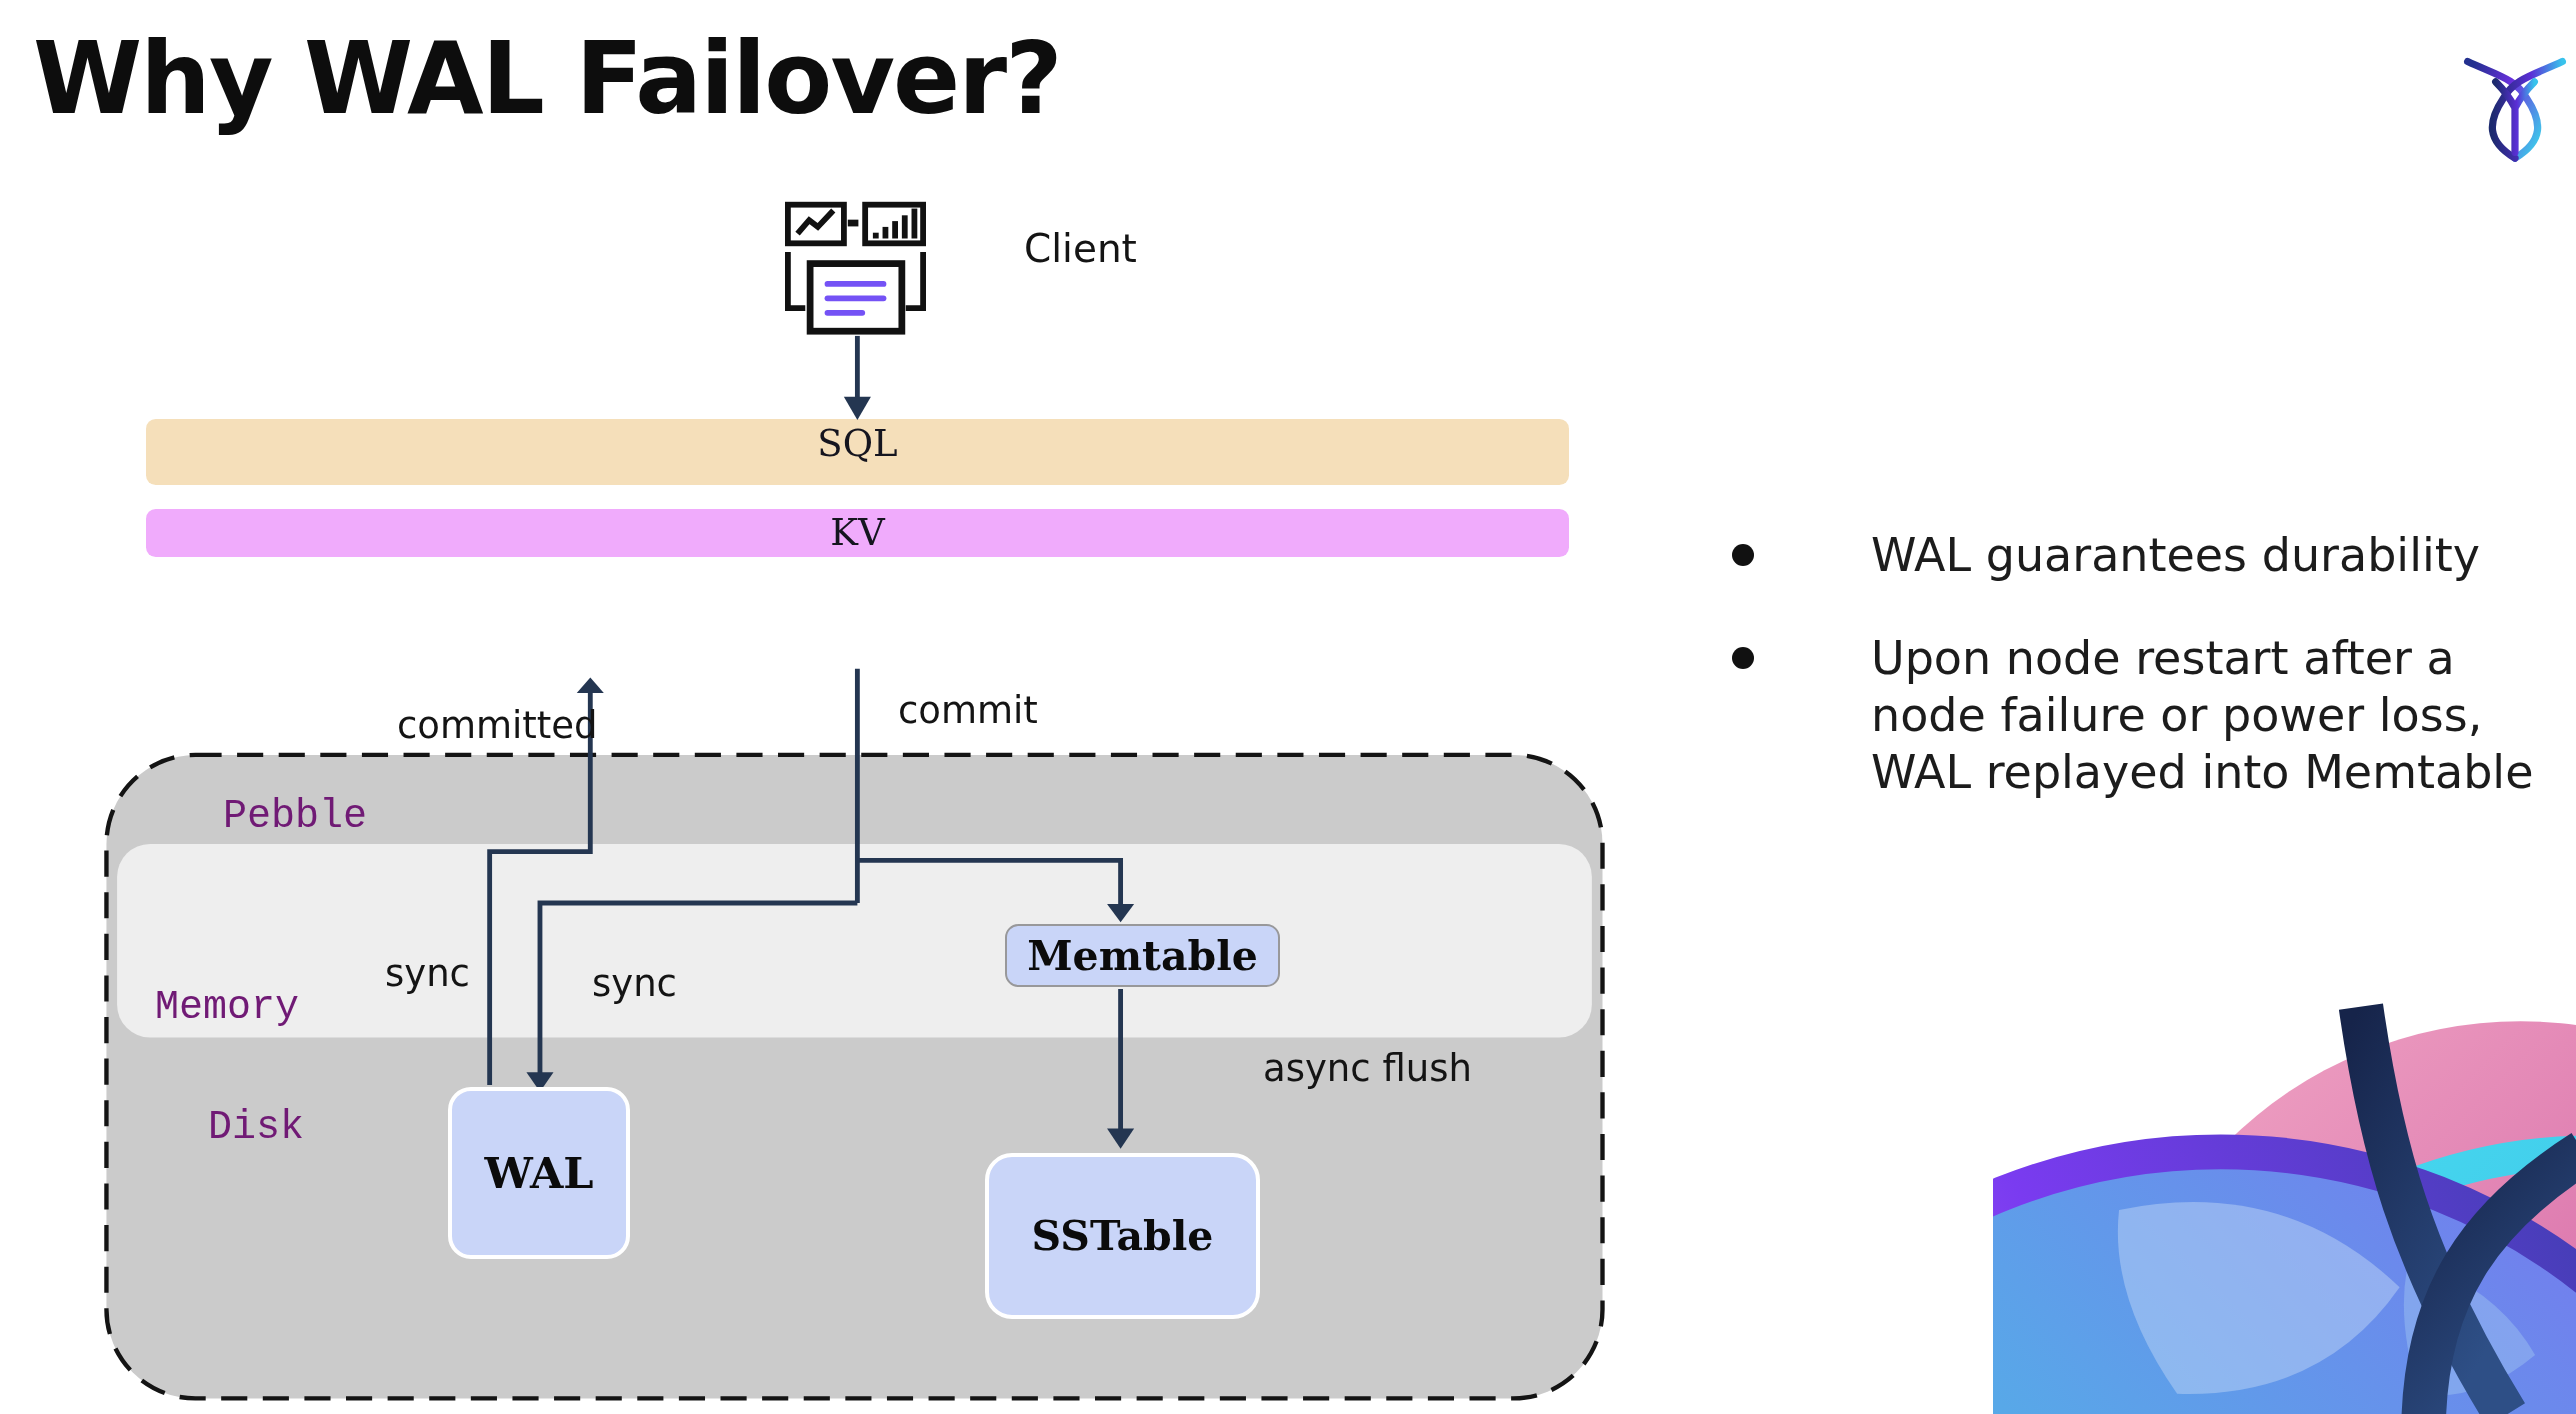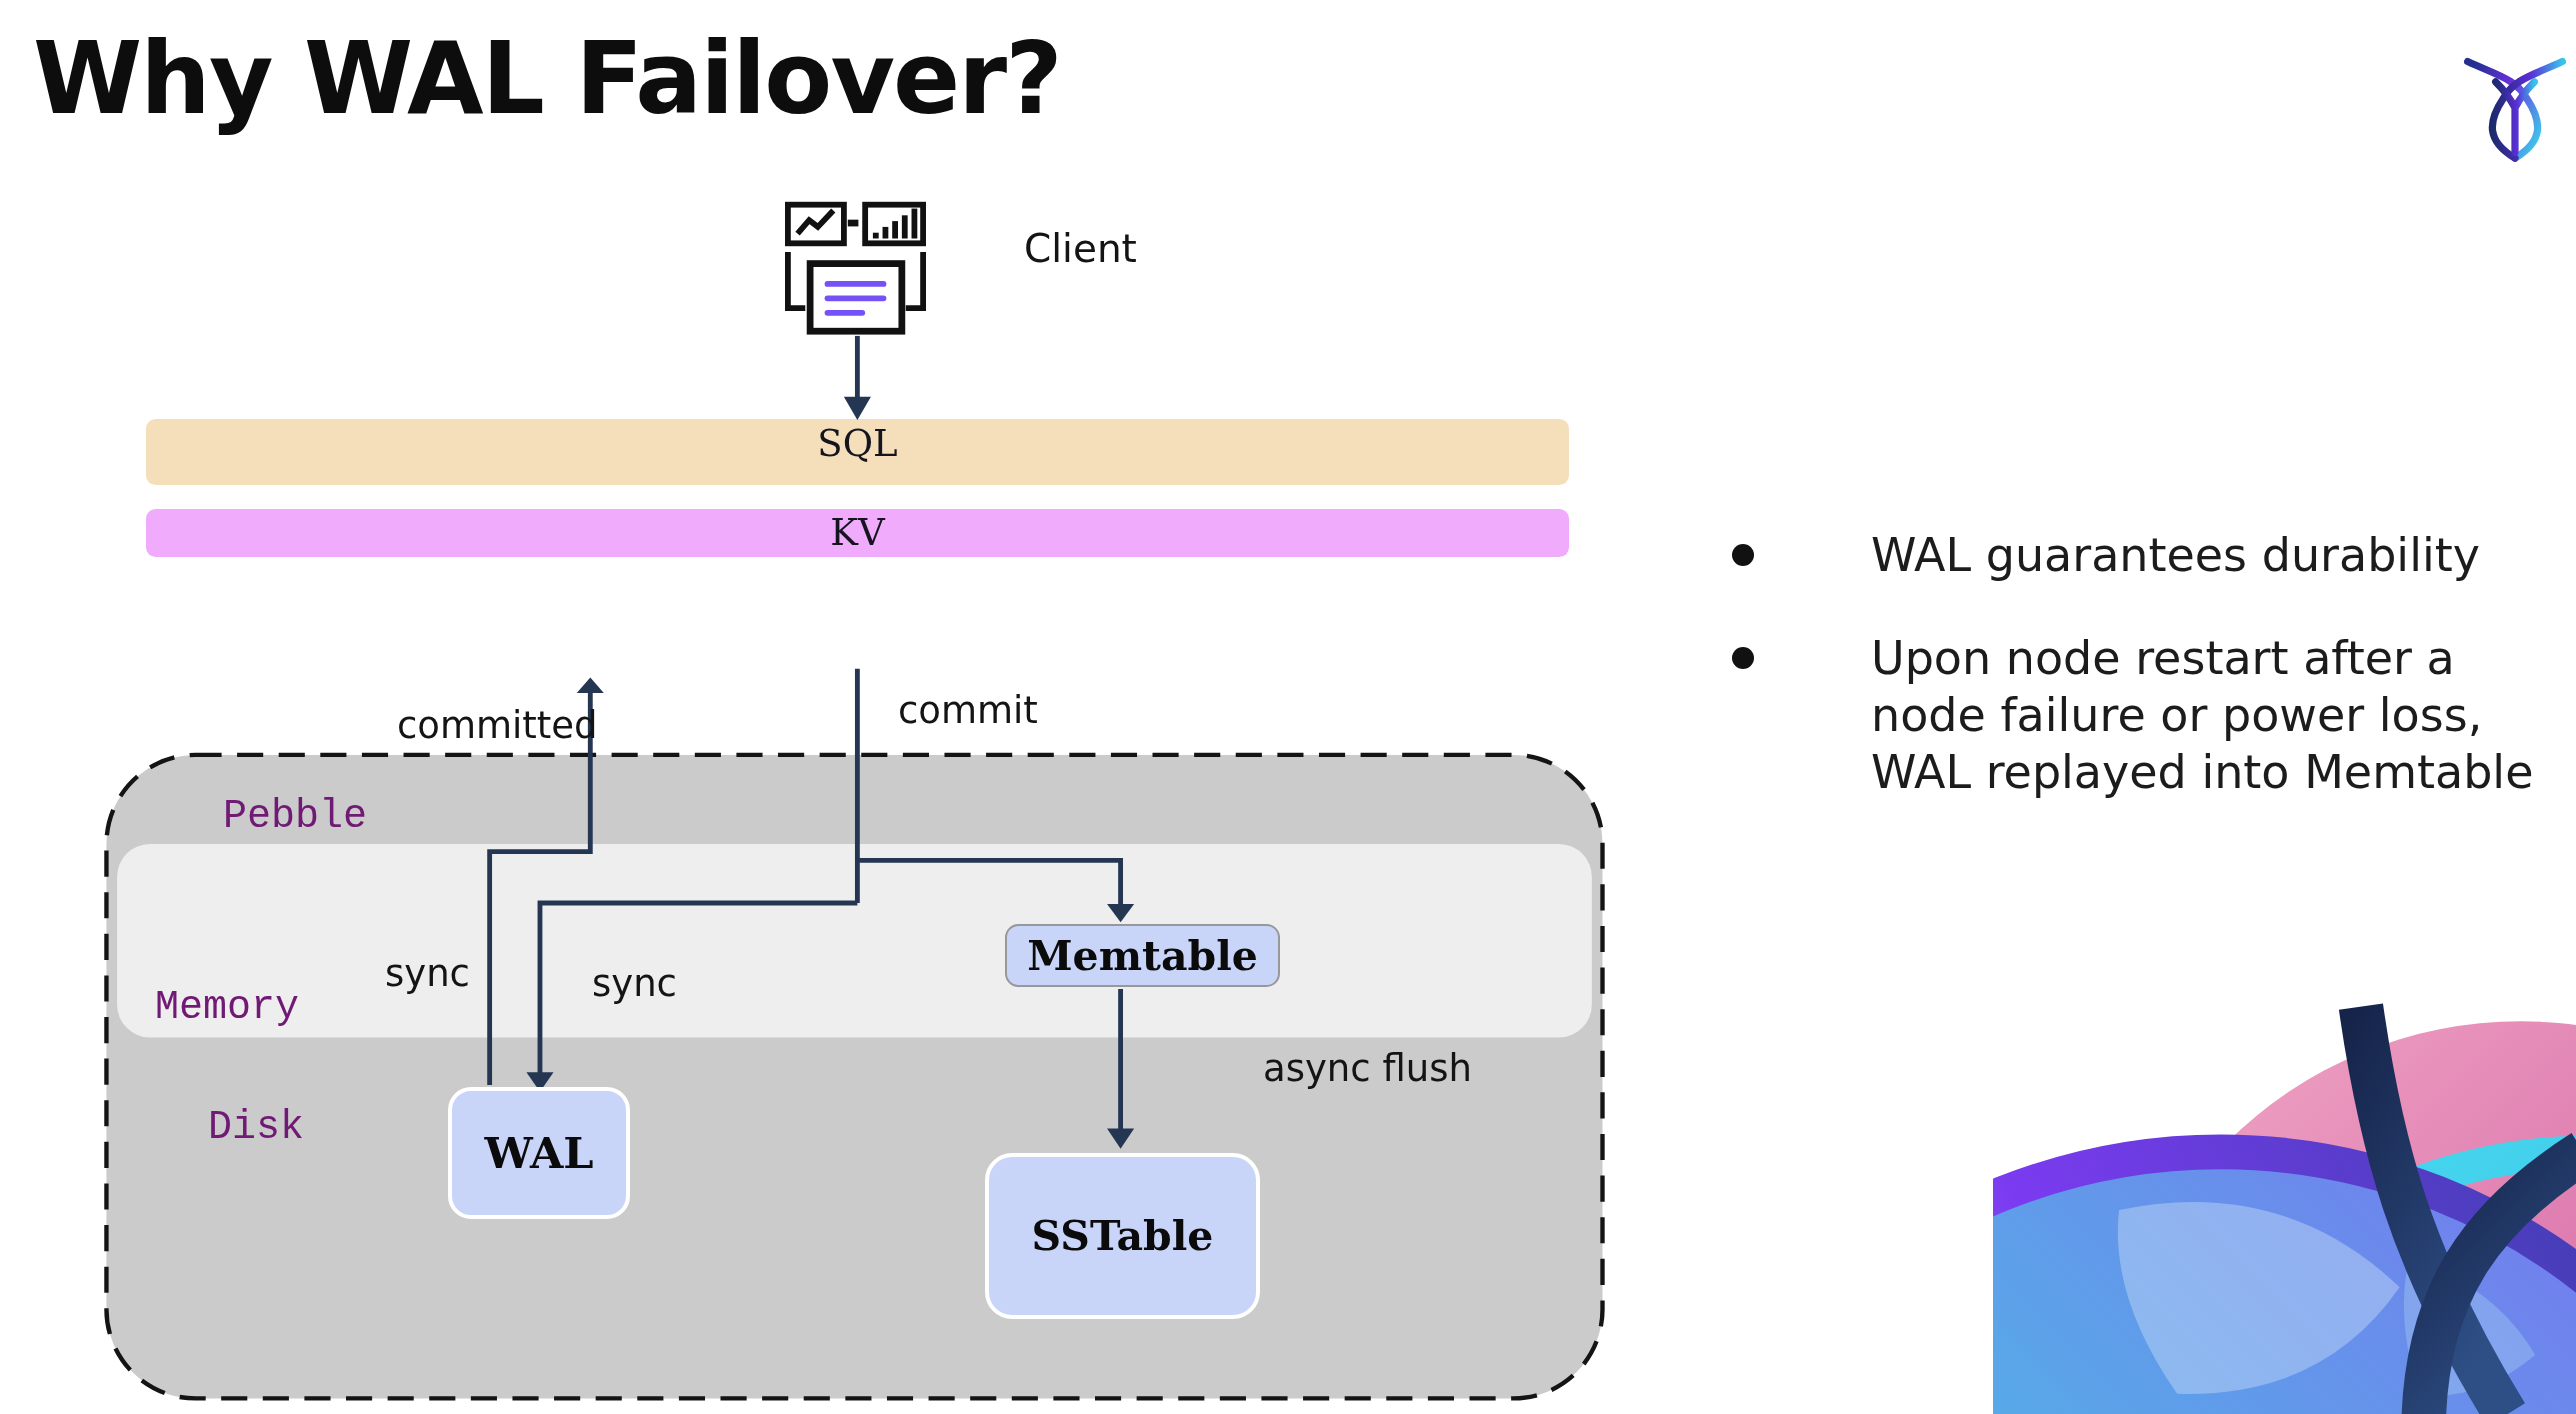--- a/index.html
+++ b/index.html
@@ -25,21 +25,21 @@
   .serif-label{font-family:Liberation Mono, monospace;color:#701a75;font-size:40px;}
   #pebble-label{left:223px;top:794px;}
   #memory-label{left:155px;top:985px;}
   #disk-label{left:208px;top:1105px;}
   
   .node{
     background:#c9d5f8;text-align:center;
     font-family:"DejaVu Serif","Liberation Serif",serif;font-weight:bold;color:#0b0b0b;
     display:flex;align-items:center;justify-content:center;box-sizing:border-box;
   }
-  #box-wal{left:448px;top:1087px;width:182px;height:132px;border:4.8px solid #ffffff;border-radius:23px;font-size:43px;}
+  #box-wal{left:448px;top:1087px;width:182px;height:172px;border:4.8px solid #ffffff;border-radius:23px;font-size:43px;}
   #box-memtable{left:985px;top:924px;width:275px;height:63px;border:2.9px solid #98989a;border-radius:13.5px;font-size:41px;margin-left:20px;}
   #box-sstable{left:985px;top:1153px;width:275px;height:166px;border:4.8px solid #ffffff;border-radius:27px;font-size:41px;}
   
   .edge-label{font-size:37px;color:#141414;font-family:"DejaVu Sans","Liberation Sans",sans-serif;}
   #lbl-committed{left:397px;top:704px;width:184px;text-align:right;}
   #lbl-commit{left:898px;top:689px;}
   #lbl-sync-left{left:385px;top:952px;}
   #lbl-sync-right{left:592px;top:962px;}
   #lbl-async-flush{left:1242px;top:1047px;margin-left:21px;}
   #client-label{left:1024px;top:226px;font-size:39px;color:#141414;}

